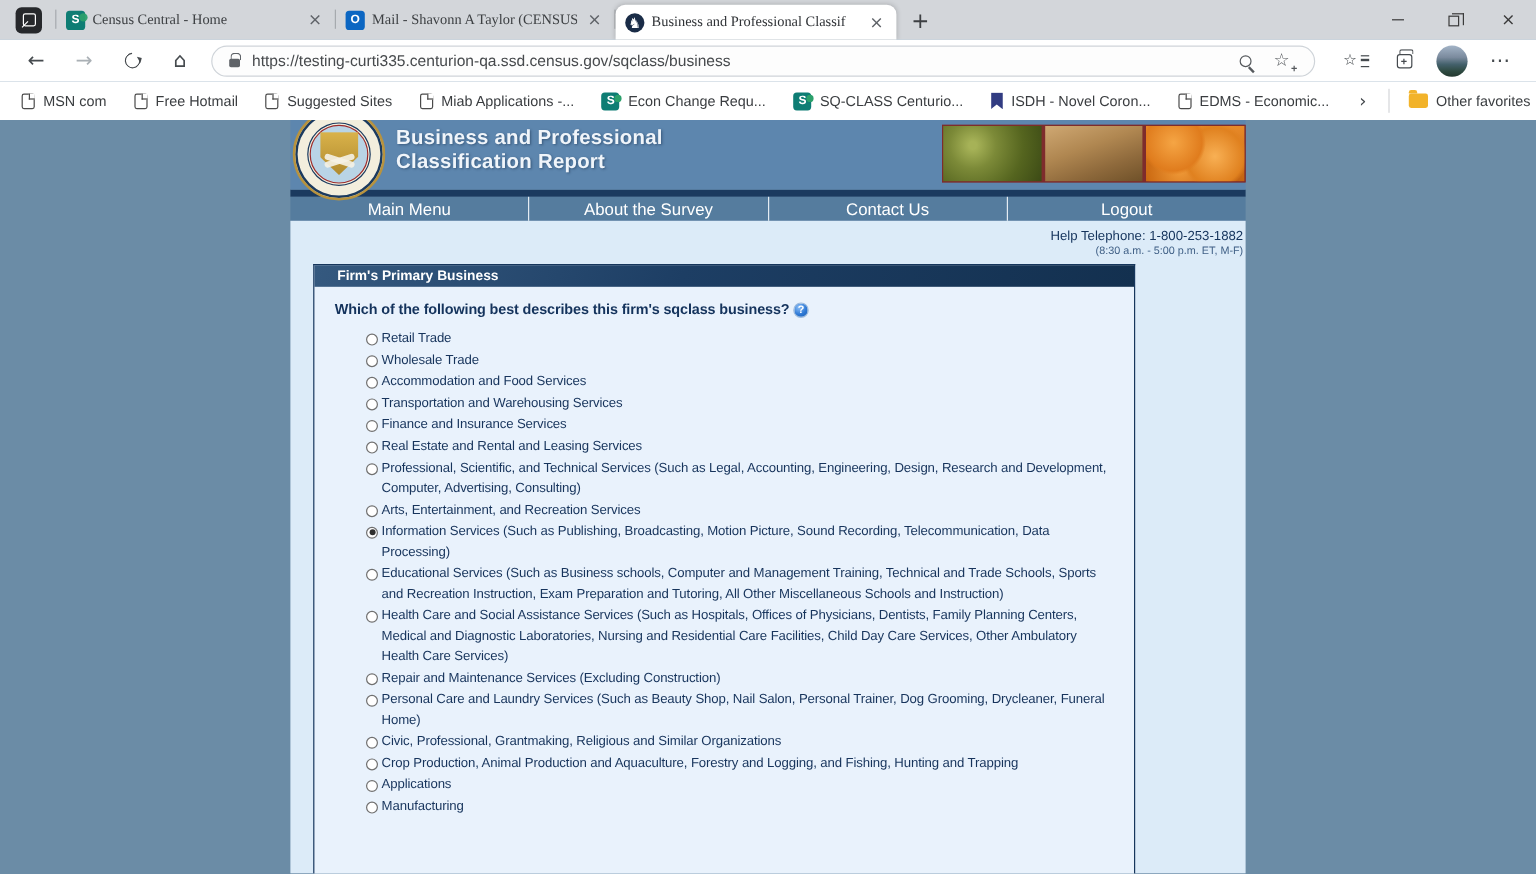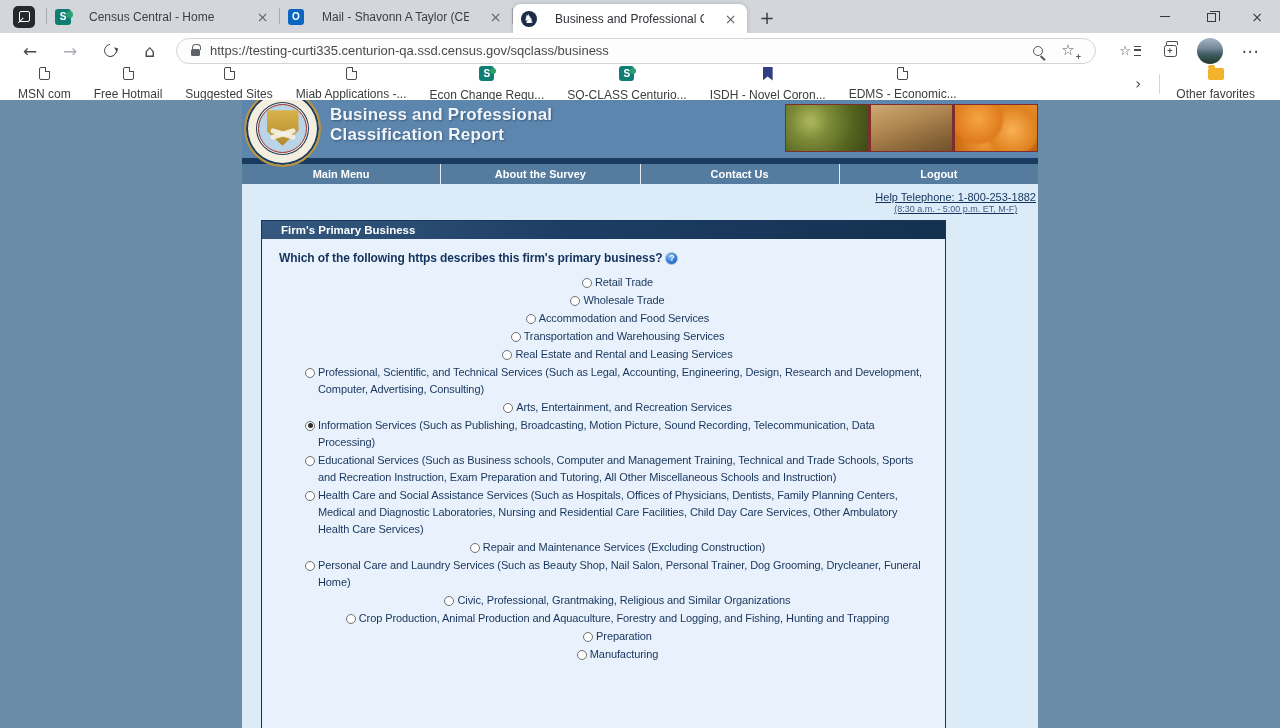--- a/index.html
+++ b/index.html
@@ -14,21 +14,21 @@
     margin:0 11px 5px 13px; position:relative; flex:0 0 auto; }
   .ws-btn::before { content:""; position:absolute; inset:5px 5px 6px 6px;
     border:1.3px solid #fff; border-radius:2px; }
   .ws-btn::after { content:""; position:absolute; left:6px; bottom:5px; width:7px; height:1.4px;
     background:#fff; transform:rotate(-45deg); transform-origin:left bottom; }
   .vdiv { width:1px; height:16px; background:#a6aaae; margin-bottom:9px; flex:0 0 auto; }
   .tab { width:232px; height:33px; display:flex; align-items:center;
     padding:0 8px; font-size:12px; color:#3d4043; flex:0 0 auto; }
   .tab.active { width:234px; height:29px; background:#fff; border-radius:8px 8px 0 0;
     box-shadow:0 0 4px rgba(0,0,0,.18); color:#2f3236; }
-  .tab-title { flex:1; white-space:nowrap; overflow:hidden; margin:0 18px; }
+  .tab-title { flex:1; white-space:nowrap; overflow:hidden; margin:0 6px;font-family:Liberation Serif, serif; }
   .tab-close { width:17px; height:17px; display:flex; align-items:center; justify-content:center;
     color:#5f6368; font-size:14px; border-radius:3px; flex:0 0 auto; }
   .fav { width:16px; height:16px; border-radius:3px; display:flex; align-items:center;
     justify-content:center; font-weight:bold; color:#fff; flex:0 0 auto; font-size:10px; position:relative; }
   .fav-sp { background:#0e7d74; }
   .fav-sp::before { content:""; position:absolute; right:-2px; top:2px; width:7px; height:7px;
     border-radius:50%; background:#2ba06b; opacity:.95; }
   .fav-ol { background:#0b66c2; }
   .fav-ct { background:#1a2c47; border-radius:50%; font-size:12px;
     font-family:"DejaVu Sans",sans-serif; }
@@ -80,21 +80,21 @@
     justify-content:center; font-size:9px; color:#454a4e; font-weight:bold; }
   .ic-coll::after { content:""; position:absolute; top:-4.5px; left:1.5px; width:10px; height:3px;
     border:1.5px solid #454a4e; border-bottom:none; border-radius:2px 2px 0 0; }
   .avatar { width:26px; height:26px; border-radius:50%;
     background:linear-gradient(180deg,#a3b4c7 0%,#7a8a9d 38%,#44616c 60%,#2e4a41 82%,#24382f 100%); }
 
   
   .bmbar { position:absolute; top:68px; left:0; right:0; height:32px; background:#fff;
     display:flex; align-items:center; padding:0 10px; font-size:12px; color:#3a3d40; }
   .bm-list { display:flex; align-items:center; }
-  .bm { display:flex; align-items:center; gap:7px; padding:4px 8px; margin-right:7px; white-space:nowrap;flex-direction:column; }
+  .bm { display:flex; align-items:center; gap:7px; padding:4px 8px; margin-right:7px; white-space:nowrap; }
   .ic-page { width:11px; height:13px; border:1.3px solid #4a4a4a; border-radius:2px; position:relative;
     background:#fff; flex:0 0 auto; }
   .ic-page::after { content:""; position:absolute; top:-1px; right:-1px; width:4px; height:4px;
     background:#fff; border-left:1.3px solid #4a4a4a; border-bottom:1.3px solid #4a4a4a; }
   .ic-sharepoint { width:15px; height:15px; border-radius:3px; background:#0e7d74; color:#fff;
     display:flex; align-items:center; justify-content:center; font-size:10px; font-weight:bold;
     position:relative; flex:0 0 auto; }
   .ic-sharepoint::after { content:"S"; }
   .ic-sharepoint::before { content:""; position:absolute; right:-2px; top:2px; width:6px; height:6px;
     border-radius:50%; background:#2ba06b; }
@@ -127,40 +127,40 @@
   .photo { flex:1; }
   .ph-machinery { background:radial-gradient(circle at 30% 35%,#a6b257 5%,#7c8a38 30%,#55651f 65%,#3c4a15 100%); }
   .ph-boxes { background:linear-gradient(160deg,#cfa873 0%,#b08751 40%,#8f6a3c 70%,#6f5129 100%); }
   .ph-oranges { background:radial-gradient(circle at 28% 30%,#f5a544 0%,#e07c1d 35%,transparent 40%),
     radial-gradient(circle at 70% 55%,#f8b054 0%,#e0811f 38%,transparent 44%),
     radial-gradient(circle at 35% 80%,#f09a38 0%,#cf6e15 40%,transparent 48%),
     linear-gradient(180deg,#e88a28,#c26311); }
   .strip { height:6px; background:#1b3a5f; }
   .nav { height:20px; background:#557c9e; display:flex; }
   .nav .nav-item { flex:1; display:flex; align-items:center; justify-content:center; color:#fff;
-    font-weight:bold; font-size:11px; border-left:1px solid #e4ecf3; }
+    font-weight:normal; font-size:14px; border-left:1px solid #e4ecf3; }
   .nav .nav-item:first-of-type { border-left:none; }
   .body { position:absolute; left:0; right:0; top:84px; bottom:0; background:#dcebf8; }
-  .help { position:absolute; right:2px; top:7px; text-align:center; color:#14335c;text-decoration:underline; }
+  .help { position:absolute; right:2px; top:7px; text-align:right; color:#14335c; }
   .help-line1 { font-size:11px; }
   .help-line2 { font-size:9px; color:#3f5f85; margin-top:1px; }
 
   .panel { position:absolute; left:19px; top:120px; width:685px; bottom:-5px;
     border:1px solid #16365c; border-bottom:none; background:#e9f2fc; }
   .panel-title { height:18px; background:linear-gradient(110deg,#35597f 0%,#1d3e64 45%,#13304f 100%);
     color:#fff; font-weight:bold; font-size:11.5px; display:flex; align-items:center; padding:0 19px; }
   .question { margin:12px 8px 9px 17px; font-size:12px; font-weight:bold; color:#14335c;
     display:flex; align-items:center; letter-spacing:-.1px; }
   .qmark { width:13px; height:13px; border-radius:50%; flex:0 0 auto;
     background:radial-gradient(circle at 35% 28%,#8cc0f8,#2f7ad6 55%,#1a5cb0);
     color:#fff; font-size:9px; font-weight:bold; display:flex; align-items:center; justify-content:center;
     margin-left:3px; border:1px solid #9dbbdc; }
   .options { margin-left:43px; padding-right:10px; }
   .option { display:flex; align-items:flex-start; color:#17345c; font-size:11px; line-height:17px;
-    margin-bottom:1px; letter-spacing:-.1px;justify-content:center; }
+    margin-bottom:1px; letter-spacing:-.1px; }
   .radio { width:10px; height:10px; border:1px solid #707070; border-radius:50%; background:#fff;
     flex:0 0 auto; margin:3.5px 3px 0 0; position:relative; }
   .radio.checked::after { content:""; position:absolute; inset:1.5px; background:#2f2f2f; border-radius:50%; }
   .opt-label { max-width:625px; }
   .opt-suffix { color:#9b9b9b; font-weight:bold; margin-left:5px; white-space:nowrap; }
 </style>
 </head>
 <body>
 
 <div class="browser">
@@ -318,21 +318,21 @@
         <div class="help">
           <div class="help-line1">Help Telephone: 1-800-253-1882</div>
           <div class="help-line2">(8:30 a.m. - 5:00 p.m. ET, M-F)</div>
         </div>
       </div>
 
       <div class="panel">
         <div class="panel-title">Firm's Primary Business</div>
         <div class="panel-body">
           <div class="question">
-            <span>Which of the following https describes this firm's primary business?</span>
+            <span>Which of the following best describes this firm's sqclass business?</span>
             <span class="qmark">?</span>
           </div>
           <div class="options">
 
               <div class="option">
                 <span class="radio"></span>
                 <span class="opt-label">Retail Trade</span>
                 <span class="opt-suffix"></span>
               </div>
 
@@ -347,20 +347,25 @@
                 <span class="opt-label">Accommodation and Food Services</span>
                 <span class="opt-suffix"></span>
               </div>
 
               <div class="option">
                 <span class="radio"></span>
                 <span class="opt-label">Transportation and Warehousing Services</span>
                 <span class="opt-suffix"></span>
               </div>
 
+              <div class="option">
+                <span class="radio"></span>
+                <span class="opt-label">Finance and Insurance Services</span>
+                <span class="opt-suffix"></span>
+              </div>
 
               <div class="option">
                 <span class="radio"></span>
                 <span class="opt-label">Real Estate and Rental and Leasing Services</span>
                 <span class="opt-suffix"></span>
               </div>
 
               <div class="option">
                 <span class="radio"></span>
                 <span class="opt-label">Professional, Scientific, and Technical Services (Such as Legal, Accounting, Engineering, Design, Research and Development, Computer, Advertising, Consulting)</span>
@@ -412,21 +417,21 @@
 
               <div class="option">
                 <span class="radio"></span>
                 <span class="opt-label">Crop Production, Animal Production and Aquaculture, Forestry and Logging, and Fishing, Hunting and Trapping</span>
                 <span class="opt-suffix"></span>
               </div>
 
 
               <div class="option">
                 <span class="radio"></span>
-                <span class="opt-label">Preparation</span>
+                <span class="opt-label">Applications</span>
                 <span class="opt-suffix"></span>
               </div>
 
               <div class="option">
                 <span class="radio"></span>
                 <span class="opt-label">Manufacturing</span>
                 <span class="opt-suffix"></span>
               </div>
 
             </div>

